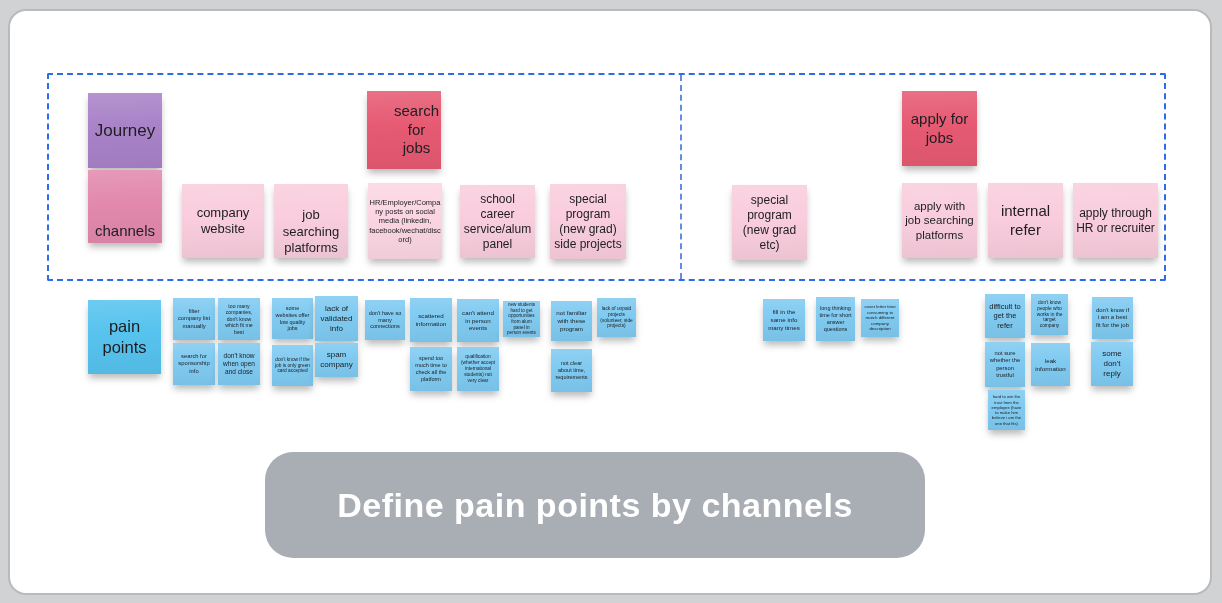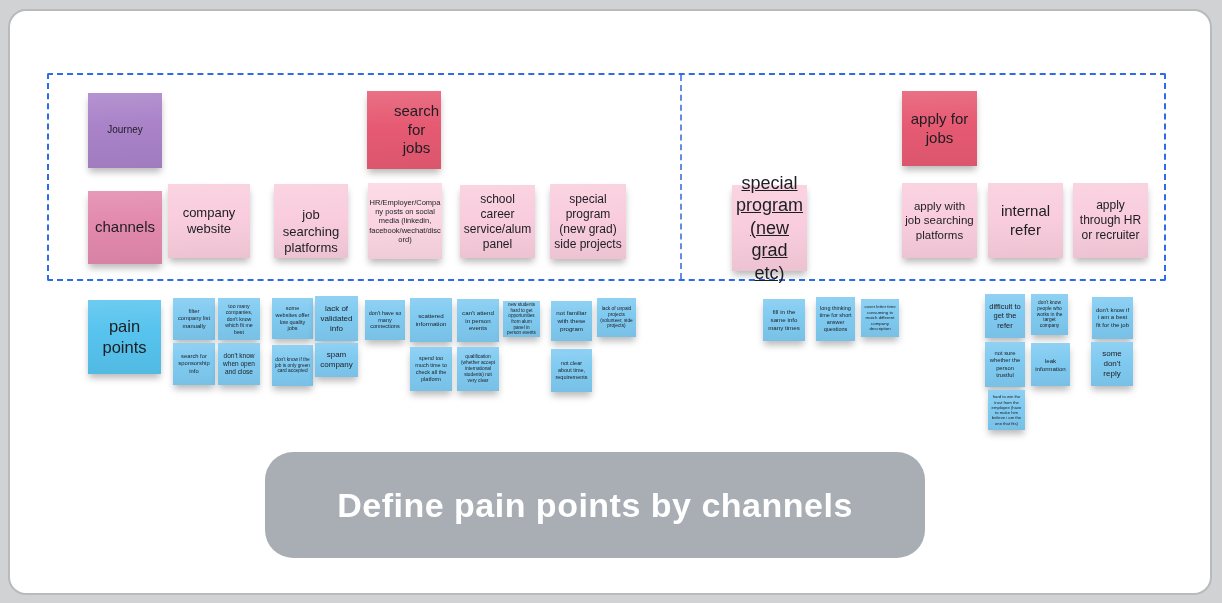--- a/index.html
+++ b/index.html
@@ -53,57 +53,57 @@
 </head>
 <body>
 
 <div class="card"></div>
 
 <div class="frame">
   <div class="frame-divider"></div>
 </div>
 
 <div class="notes-layer">
-    <div class="note" style="left: 88px; top: 93px; width: 74px; height: 75px; background-color: rgb(169, 130, 200); font-size: 10px; align-items: center;">
+    <div class="note" style="left: 88px; top: 93px; width: 74px; height: 75px; background-color: rgb(169, 130, 200); font-size: 17px; align-items: center;">
       <span>Journey</span>
     </div>
     <div class="note" style="left: 367px; top: 91px; width: 74px; height: 78px; background-color: rgb(230, 90, 114); font-size: 15px; padding-left: 25px;">
       <span>search for jobs</span>
     </div>
     <div class="note" style="left: 902px; top: 91px; width: 75px; height: 75px; background-color: rgb(230, 90, 114); font-size: 15px;">
       <span>apply for jobs</span>
     </div>
-    <div class="note" style="left: 88px; top: 191px; width: 74px; height: 73px; background-color: rgb(226, 137, 173); font-size: 15px;">
+    <div class="note" style="left: 88px; top: 170px; width: 74px; height: 73px; background-color: rgb(226, 137, 173); font-size: 15px; align-items: flex-end;">
       <span>channels</span>
     </div>
-    <div class="note" style="left: 168px; top: 184px; width: 82px; height: 74px; background-color: rgb(249, 205, 221); font-size: 13px;">
+    <div class="note" style="left: 182px; top: 184px; width: 82px; height: 74px; background-color: rgb(249, 205, 221); font-size: 13px;">
       <span>company website</span>
     </div>
     <div class="note" style="left: 274px; top: 184px; width: 74px; height: 74px; background-color: rgb(249, 205, 221); font-size: 13px; align-items: flex-end;">
       <span>job searching platforms</span>
     </div>
     <div class="note" style="left: 368px; top: 183px; width: 74px; height: 76px; background-color: rgb(251, 214, 226); font-size: 7.5px;">
       <span>HR/Employer/Company posts on social media (linkedin, facebook/wechat/discord)</span>
     </div>
     <div class="note" style="left: 550px; top: 184px; width: 76px; height: 75px; background-color: rgb(249, 205, 221); font-size: 12px;">
       <span>special program (new grad) side projects</span>
     </div>
     <div class="note" style="left: 460px; top: 185px; width: 75px; height: 73px; background-color: rgb(249, 205, 221); font-size: 12px;">
       <span>school career service/alum panel</span>
     </div>
-    <div class="note" style="left: 732px; top: 185px; width: 75px; height: 86px; background-color: rgb(249, 205, 221); font-size: 18px; text-decoration: underline;">
+    <div class="note" style="left: 732px; top: 185px; width: 75px; height: 75px; background-color: rgb(249, 205, 221); font-size: 12px;">
       <span>special program (new grad etc)</span>
     </div>
     <div class="note" style="left: 902px; top: 183px; width: 75px; height: 75px; background-color: rgb(249, 205, 221); font-size: 11.5px;">
       <span>apply with job searching platforms</span>
     </div>
     <div class="note" style="left: 988px; top: 183px; width: 75px; height: 75px; background-color: rgb(249, 205, 221); font-size: 15px;">
       <span>internal refer</span>
     </div>
-    <div class="note" style="left: 1073px; top: 183px; width: 75px; height: 75px; background-color: rgb(249, 205, 221); font-size: 12px;">
+    <div class="note" style="left: 1073px; top: 183px; width: 85px; height: 75px; background-color: rgb(249, 205, 221); font-size: 12px;">
       <span>apply through HR or recruiter</span>
     </div>
     <div class="note" style="left: 88px; top: 300px; width: 73px; height: 74px; background-color: rgb(86, 195, 238); font-size: 16.5px;">
       <span>pain points</span>
     </div>
     <div class="note" style="left: 173px; top: 298px; width: 42px; height: 42px; background-color: rgb(127, 202, 241); font-size: 5.8px;">
       <span>filter company list manually</span>
     </div>
     <div class="note" style="left: 218px; top: 298px; width: 42px; height: 42px; background-color: rgb(127, 202, 241); font-size: 5.2px;">
       <span>too many companies, don't know which fit me best</span>

